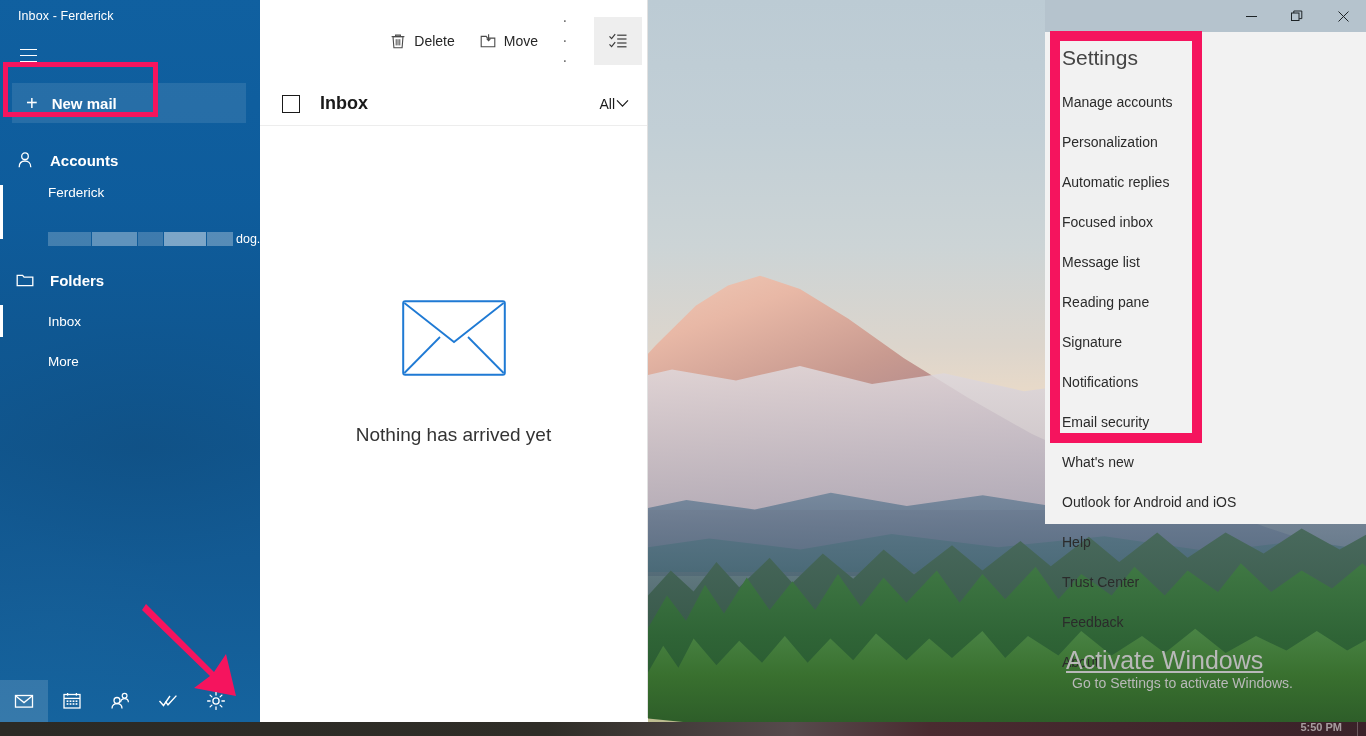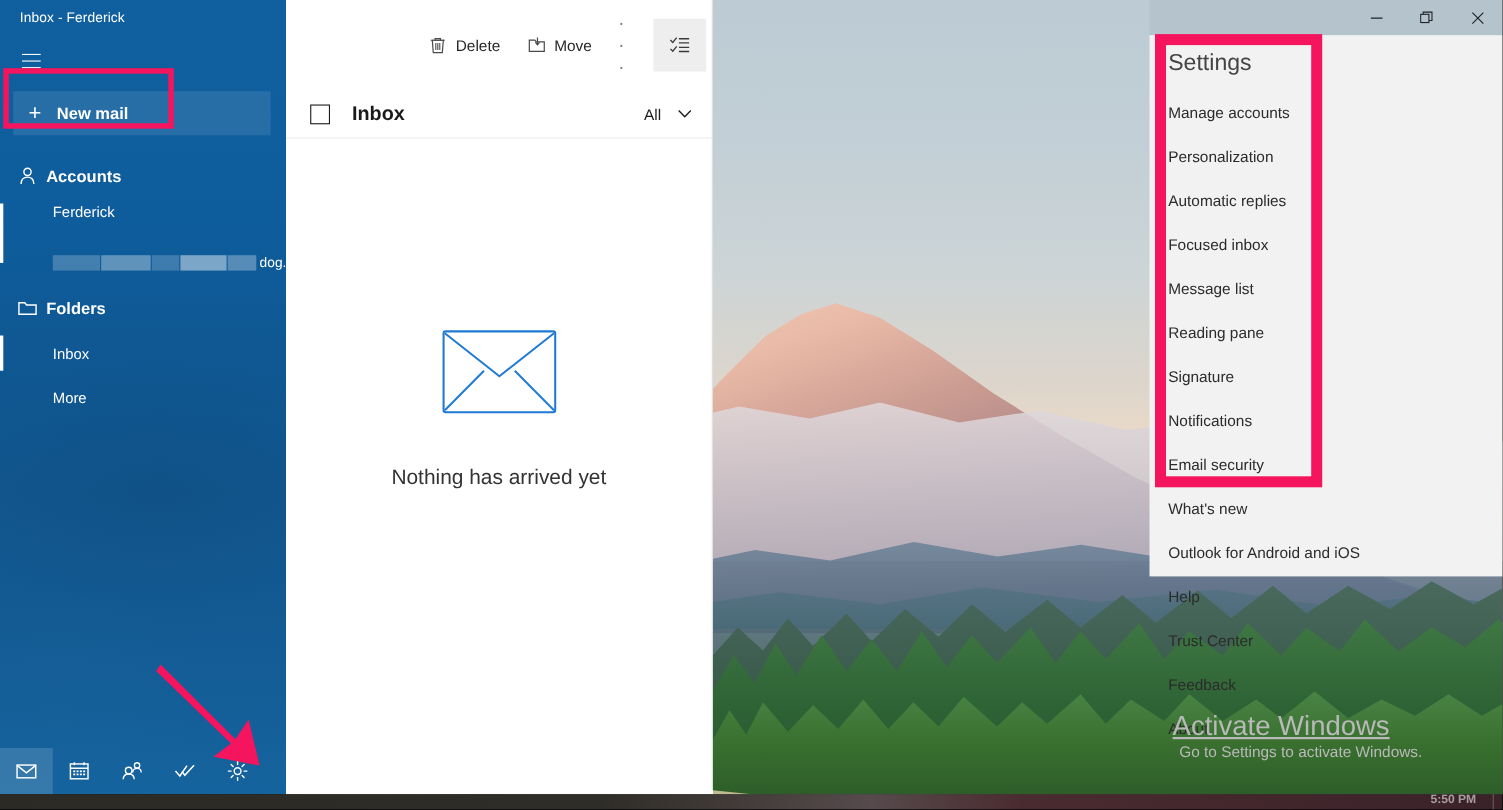--- a/index.html
+++ b/index.html
@@ -133,21 +133,21 @@
     background: rgba(255,255,255,.10); cursor: pointer;
   }
   .newmail .plus { font-size: 20px; font-weight: 400; line-height: 1; color: #fff; }
   .newmail .lbl { font-size: 15px; font-weight: bold; color: #fff; }
   .hl-newmail {
     position: absolute; left: 3px; top: -21px; width: 155px; height: 55px;
     border: 5px solid #f5145e; pointer-events: none;
   }
 
   .nav-section {
-    display: flex; align-items: center; gap: 6px;
+    display: flex; align-items: center; gap: 14px;
     height: 42px; padding: 0 14px 0 14px; margin-top: 16px; cursor: pointer;
   }
   .nav-section .ico { width: 22px; display: flex; justify-content: center; }
   .nav-section .lbl { font-size: 15px; font-weight: bold; }
 
   .nav-item {
     position: relative; display: flex; align-items: center;
     height: 40px; padding-left: 48px; font-size: 13.5px; cursor: pointer; gap: 28px;
   }
   .nav-item.sel::before {
@@ -196,21 +196,21 @@
   }
   .mail-header {
     display: flex; align-items: center; height: 44px; padding: 0 18px 0 22px;
     border-bottom: 1px solid #ededed;
   }
   .sel-box {
     width: 18px; height: 18px; border: 1.6px solid #1a1a1a; margin-right: 20px; cursor: pointer;
   }
   .mail-header .title { font-size: 18px; font-weight: bold; color: #1a1a1a; }
   .mail-header .spacer { flex: 1; }
-  .filter { display: flex; align-items: center; gap: 15px; font-size: 14px; color: #1a1a1a; cursor: pointer; }
+  .filter { display: flex; align-items: center; gap: 1px; font-size: 14px; color: #1a1a1a; cursor: pointer; }
 
   .empty-state {
     position: absolute; left: 0; right: 0; top: 300px;
     display: flex; flex-direction: column; align-items: center; gap: 48px;
   }
   .empty-state .msg { font-size: 19px; color: #333; }
 
   
   .settings {
     position: absolute; left: 1045px; top: 32px; width: 321px; height: 492px;

